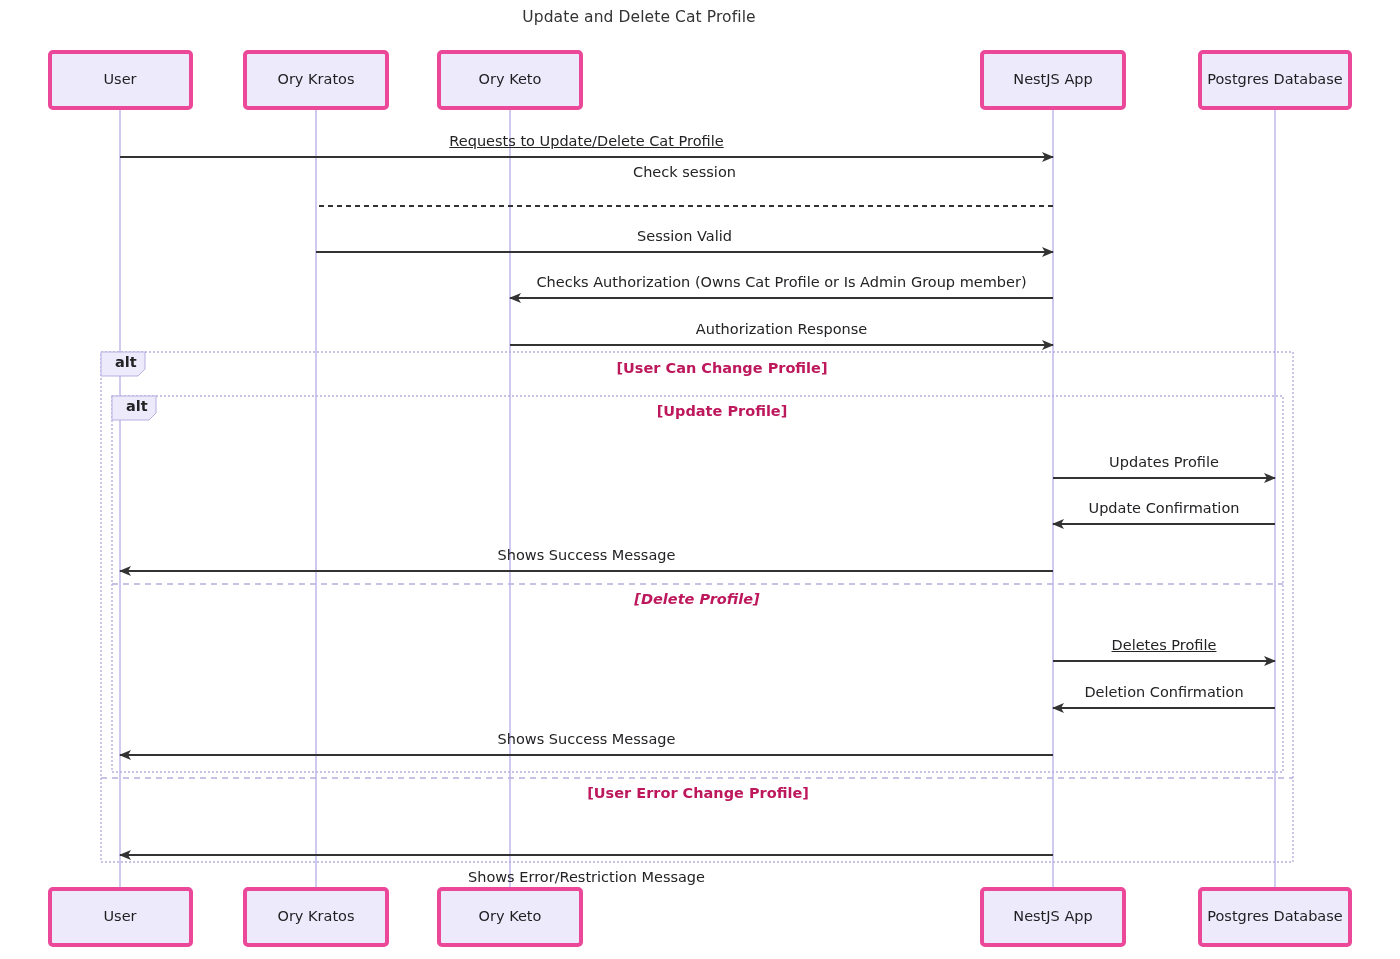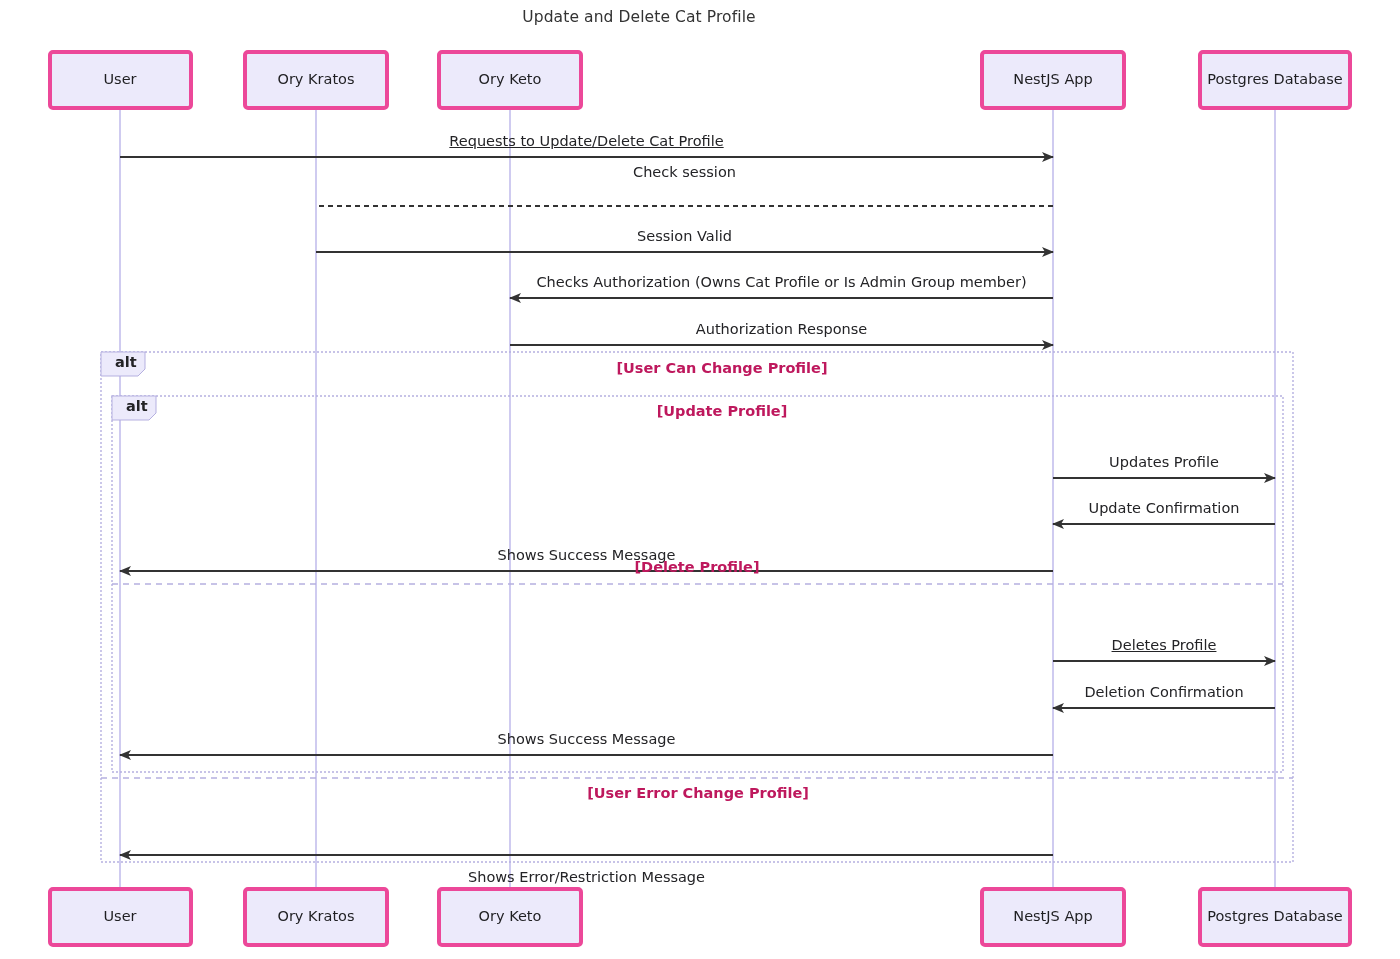--- a/index.html
+++ b/index.html
@@ -173,16 +173,16 @@
       <div class="msg-label" style="left: 1164px; top: 684px;">Deletion Confirmation</div>
       <div class="msg-label" style="left: 586.5px; top: 731px;">Shows Success Message</div>
       <div class="msg-label" style="left: 586.5px; top: 869px;">Shows Error/Restriction Message</div>
     </div>
   <div id="blocklabels">
       <div class="alt-tag-text" style="left: 115px; top: 354px;">alt</div>
       <div class="block-label" style="left: 722px; top: 360px;">[User Can Change Profile]</div>
       <div class="block-label" style="left: 698px; top: 785px;">[User Error Change Profile]</div>
       <div class="alt-tag-text" style="left: 126px; top: 398px;">alt</div>
       <div class="block-label" style="left: 722px; top: 403px;">[Update Profile]</div>
-      <div class="block-label" style="left: 697px; top: 559px;">[Delete Profile]</div>
+      <div class="block-label" style="left: 697px; top: 591px; font-style: italic;">[Delete Profile]</div>
     </div>
 
 </div>
 
 </body></html>

